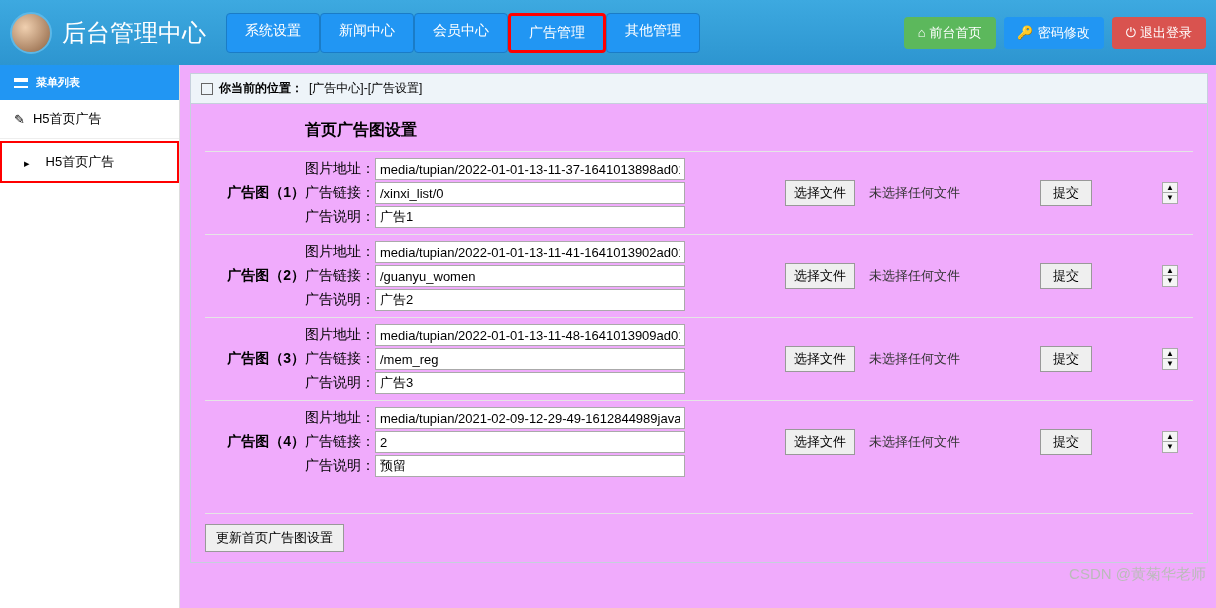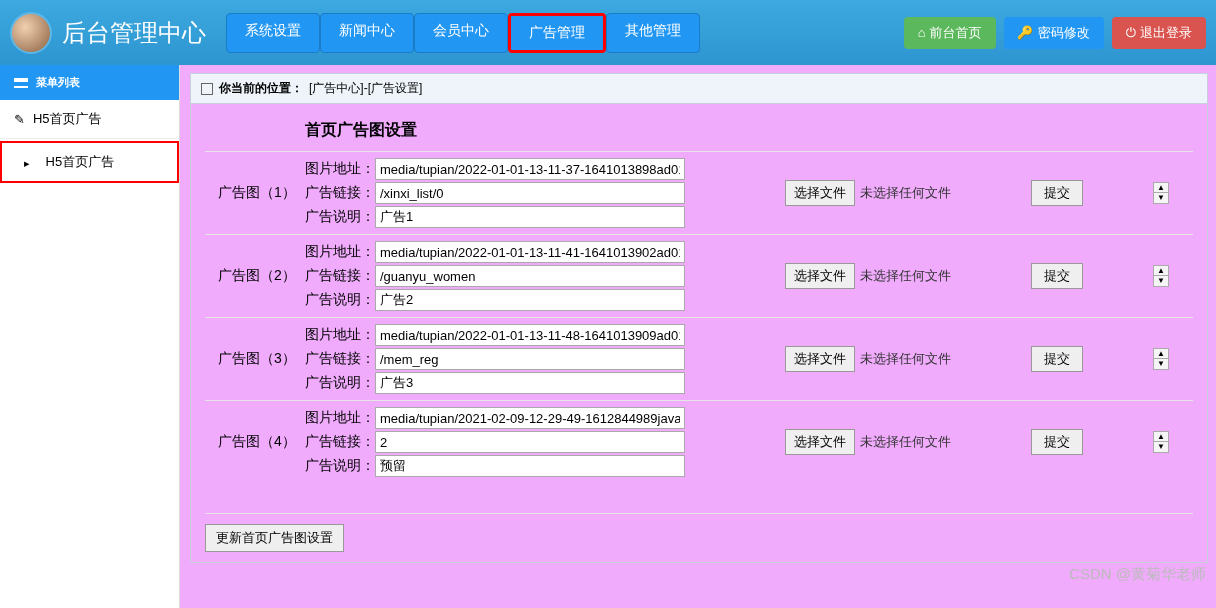--- a/index.html
+++ b/index.html
@@ -35,27 +35,27 @@
     .panel { border: 1px solid #c5d0dc; }
     .panel-header { background: #eef4f9; border-bottom: 1px solid #c5d0dc; padding: 6px 10px; font-size: 12px; display: flex; align-items: center; gap: 6px; }
     .panel-header .loc-icon { width: 12px; height: 12px; border: 1px solid #666; display: inline-block; }
     .panel-header b { font-weight: bold; }
     
     .panel-body { padding: 10px 14px; }
     .section-title { font-size: 16px; font-weight: bold; margin: 6px 0 10px 100px; }
     
     .ad-row { display: flex; align-items: center; border-top: 1px solid #e5e5e5; padding: 6px 0; }
     .ad-row:first-of-type { border-top: 1px solid #e5e5e5; }
-    .ad-label { width: 100px; text-align: center; font-size: 14px; padding-left: 4px; }
+    .ad-label { width: 100px; text-align: right; font-size: 14px; padding-left: 4px; font-weight: bold; }
     .ad-fields { display: flex; flex-direction: column; gap: 2px; }
     .field-row { display: flex; align-items: center; }
     .field-label { width: 70px; text-align: left; font-size: 14px; }
     .field-input { width: 310px; height: 22px; border: 1px solid #aaa; padding: 1px 4px; font-size: 13px; }
     
-    .file-col { display: flex; align-items: center; gap: 5px; margin-left: 100px; }
+    .file-col { display: flex; align-items: center; gap: 14px; margin-left: 100px; }
     .file-btn { background: #efefef; border: 1px solid #999; padding: 3px 8px; font-size: 13px; cursor: pointer; }
     .file-status { font-size: 13px; color: #333; }
     
     .submit-col { margin-left: 80px; }
     .submit-btn { background: #efefef; border: 1px solid #999; padding: 3px 12px; font-size: 13px; cursor: pointer; }
     
     .spinner-col { margin-left: 70px; display: flex; flex-direction: column; border: 1px solid #aaa; width: 16px; }
     .spinner-btn { height: 10px; font-size: 8px; text-align: center; line-height: 8px; background: #f5f5f5; cursor: pointer; border: none; }
     .spinner-btn:first-child { border-bottom: 1px solid #aaa; }
     

